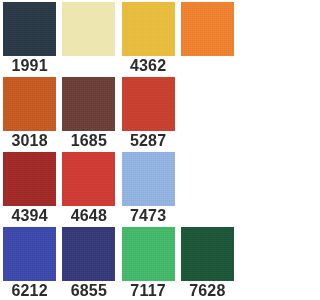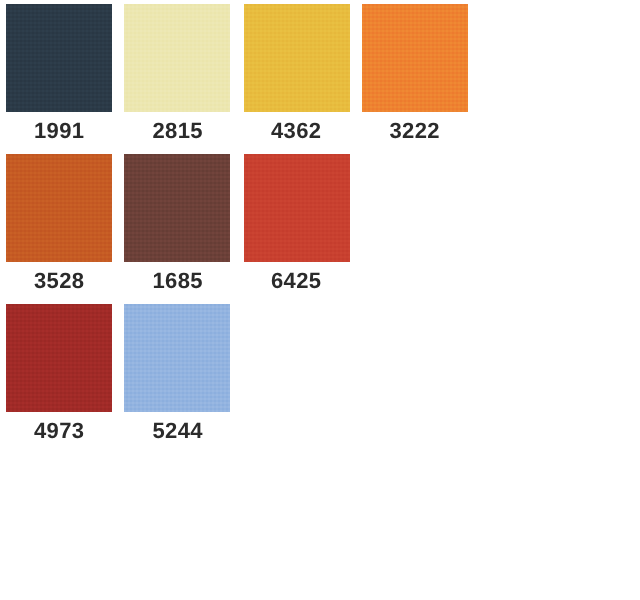--- a/index.html
+++ b/index.html
@@ -56,72 +56,92 @@
       repeating-linear-gradient(90deg, rgba(255,255,255,0.04) 0px, rgba(255,255,255,0.04) 1px, rgba(0,0,0,0.03) 1px, rgba(0,0,0,0.03) 2px);
     pointer-events: none;
     mix-blend-mode: overlay;
     opacity: 0.75;
   }
   .swatch-label {
     flex: 1;
     display: flex;
     align-items: center;
     justify-content: center;
-    font-size: 11px;
+    font-size: 16px;
     font-weight: 700;
     color: #2b2b2b;
     letter-spacing: 0.2px;
     line-height: 1;
     font-family: "Liberation Sans", sans-serif;
   }
 </style>
 </head>
 <body>
 
 <div class="chart">
 
   <div class="swatch-row">
     <div class="swatch-cell">
       <div class="swatch-chip" style="background-color: rgb(43, 58, 71);"></div>
       <div class="swatch-label">1991</div>
     </div>
     <div class="swatch-cell">
       <div class="swatch-chip" style="background-color: rgb(236, 231, 176);"></div>
-      <div class="swatch-label">2815</div>
     </div>
     <div class="swatch-cell">
       <div class="swatch-chip" style="background-color: rgb(232, 188, 62);"></div>
       <div class="swatch-label">4362</div>
     </div>
     <div class="swatch-cell">
       <div class="swatch-chip" style="background-color: rgb(238, 129, 48);"></div>
-      <div class="swatch-label">3222</div>
     </div>
   </div>
 
   <div class="swatch-row">
     <div class="swatch-cell">
       <div class="swatch-chip" style="background-color: rgb(197, 90, 35);"></div>
-      <div class="swatch-label">3528</div>
+      <div class="swatch-label">3018</div>
     </div>
     <div class="swatch-cell">
       <div class="swatch-chip" style="background-color: rgb(107, 64, 56);"></div>
       <div class="swatch-label">1685</div>
     </div>
     <div class="swatch-cell">
       <div class="swatch-chip" style="background-color: rgb(200, 64, 47);"></div>
-      <div class="swatch-label">6425</div>
+      <div class="swatch-label">5287</div>
     </div>
   </div>
 
   <div class="swatch-row">
     <div class="swatch-cell">
       <div class="swatch-chip" style="background-color: rgb(160, 42, 39);"></div>
-      <div class="swatch-label">4973</div>
+      <div class="swatch-label">4394</div>
+    </div>
+    <div class="swatch-cell">
+      <div class="swatch-chip" style="background-color: rgb(207, 59, 52);"></div>
+      <div class="swatch-label">4648</div>
     </div>
     <div class="swatch-cell">
       <div class="swatch-chip" style="background-color: rgb(146, 179, 224);"></div>
-      <div class="swatch-label">5244</div>
+      <div class="swatch-label">7473</div>
     </div>
   </div>
 
+  <div class="swatch-row">
+    <div class="swatch-cell">
+      <div class="swatch-chip" style="background-color: rgb(61, 73, 171);"></div>
+      <div class="swatch-label">6212</div>
+    </div>
+    <div class="swatch-cell">
+      <div class="swatch-chip" style="background-color: rgb(55, 58, 119);"></div>
+      <div class="swatch-label">6855</div>
+    </div>
+    <div class="swatch-cell">
+      <div class="swatch-chip" style="background-color: rgb(68, 184, 105);"></div>
+      <div class="swatch-label">7117</div>
+    </div>
+    <div class="swatch-cell">
+      <div class="swatch-chip" style="background-color: rgb(29, 86, 57);"></div>
+      <div class="swatch-label">7628</div>
+    </div>
+  </div>
 
 </div>
 
 </body></html>

